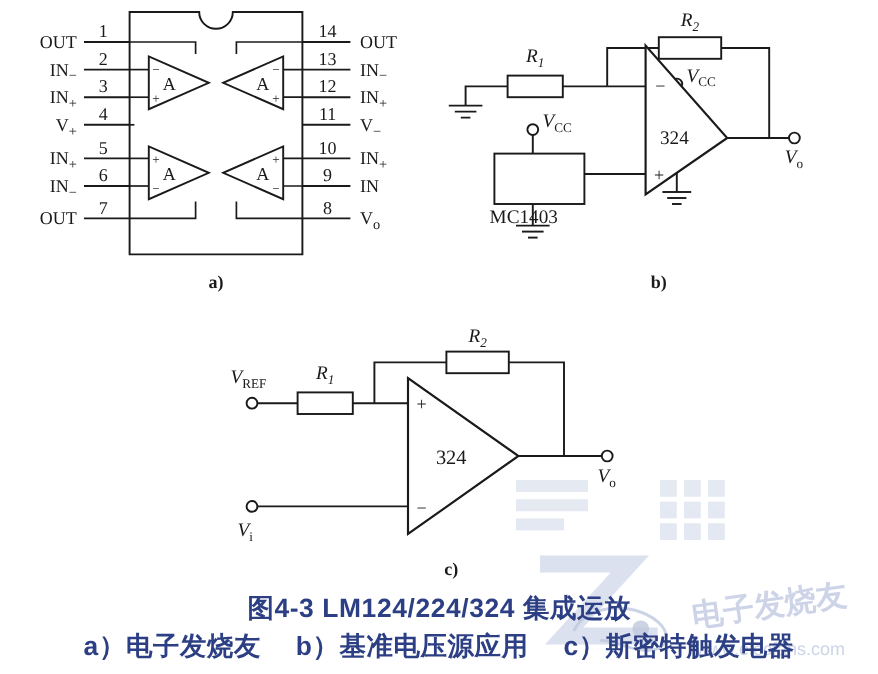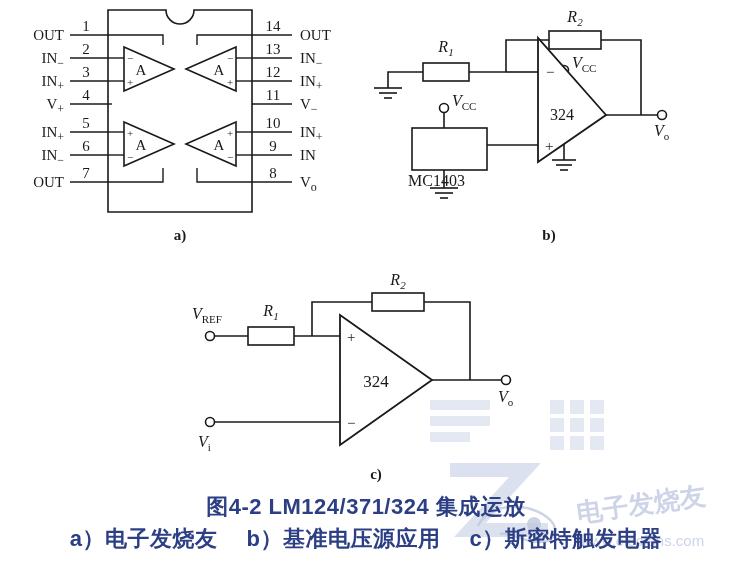--- a/index.html
+++ b/index.html
@@ -292,16 +292,16 @@
         <tspan>R</tspan><tspan dy="4" font-size="11">2</tspan>
       </text>
       <text x="318" y="130" font-size="16" font-style="italic">
         <tspan>V</tspan><tspan dy="4" font-size="11" font-style="normal">o</tspan>
       </text>
     </g>
 
     <text x="196" y="207" text-anchor="middle" font-family="Liberation Serif, serif" font-size="15" font-weight="700" fill="#1a1a1a">c)</text>
   </svg>
 
-  <div class="caption cap1">图4-2  LM124/371/324 集成运放</div>
+  <div class="caption cap1">图4-3  LM124/224/324 集成运放</div>
   <div class="caption cap2">a）电子发烧友　 b）基准电压源应用　 c）斯密特触发电器</div>
 
 </div>
 
 </body></html>

